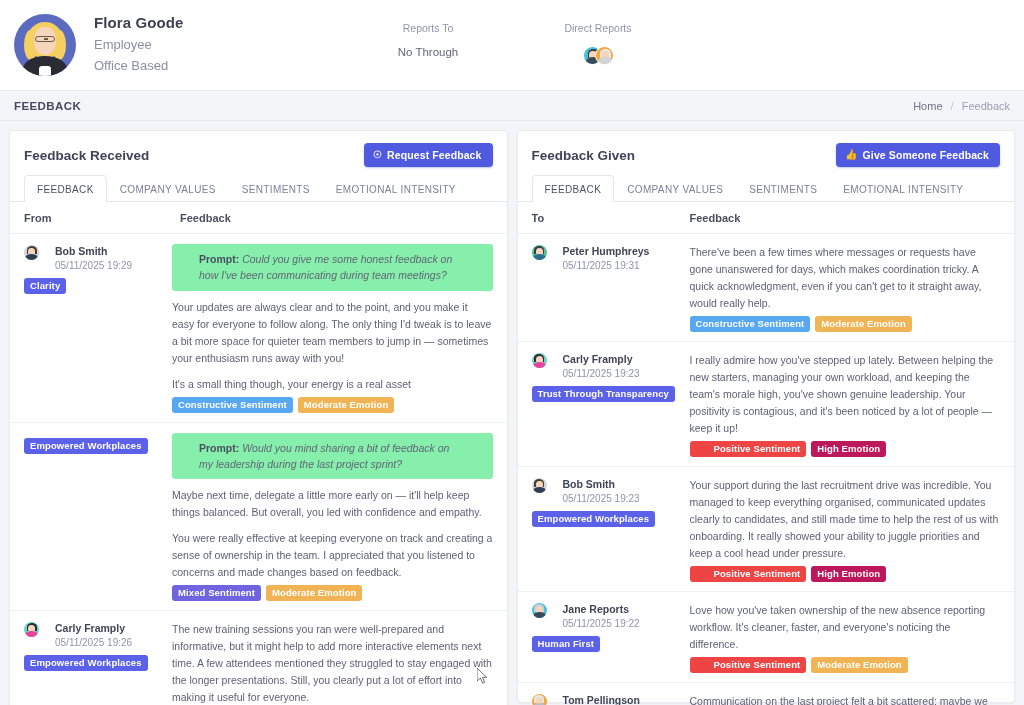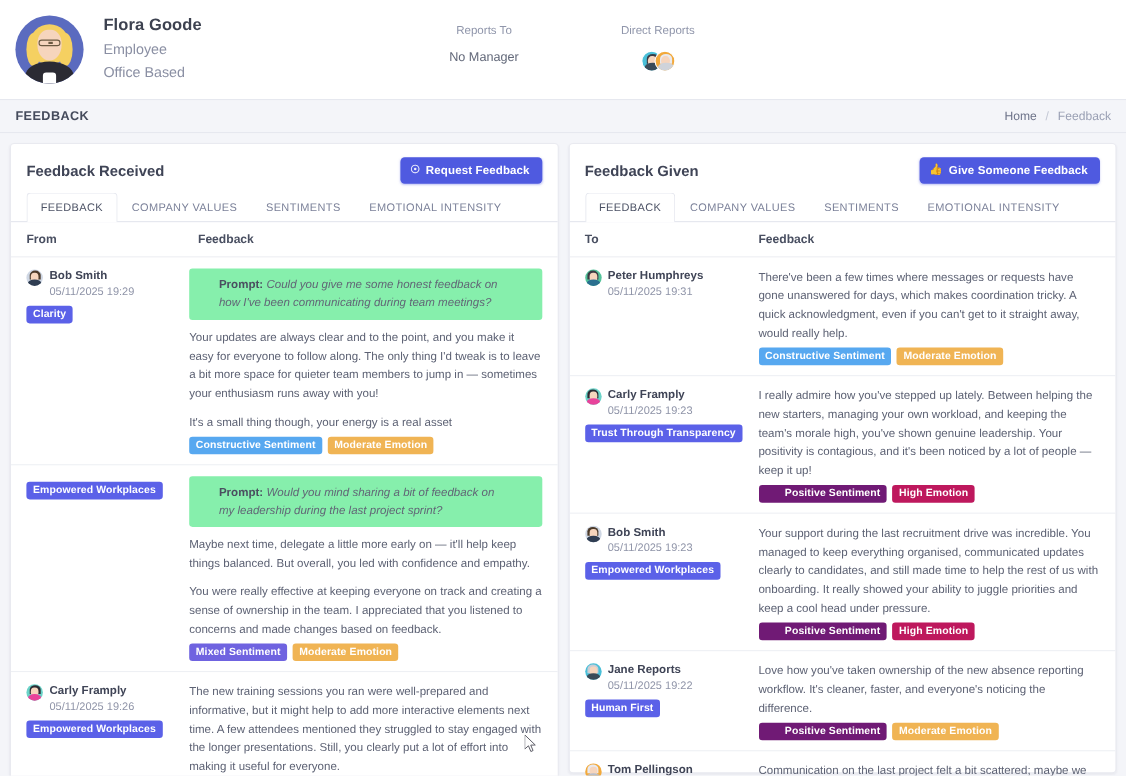--- a/index.html
+++ b/index.html
@@ -47,21 +47,21 @@
   }
   .prof-text { margin-left: 18px; }
   .prof-name {
     font-size: 15px; font-weight: bold; color: #3d4250; letter-spacing: .1px;
     margin-bottom: 4px;
   }
   .prof-sub { font-size: 13px; color: #8a8fa3; line-height: 1.55; }
   .prof-col {
     position: absolute; top: 22px; text-align: center;
   }
-  .prof-col.reports { left: 380px; width: 120px; }
+  .prof-col.reports { left: 368px; width: 120px; }
   .prof-col.direct  { left: 540px; width: 116px; }
   .prof-col-label { font-size: 10.5px; color: #9096ab; margin-bottom: 12px; }
   .prof-col-value { font-size: 11.5px; color: #626879; }
   .mini-avatars { display:flex; justify-content:center; align-items:center; }
   .mini-av { width:19px; height:19px; border-radius:50%; position:relative; overflow:hidden; border:1.5px solid #fff; }
   .mini-av + .mini-av { margin-left:-7px; }
   .mini-av .h { position:absolute; left:4px; top:2px; width:11px; height:9px; border-radius:50% 50% 0 0; }
   .mini-av .f { position:absolute; left:5.5px; top:4px; width:8px; height:9px; background:#f6d5bd; border-radius:45%; }
   .mini-av .b { position:absolute; left:2px; bottom:-2px; width:15px; height:9px; border-radius:50% 50% 0 0; }
 
@@ -136,21 +136,21 @@
   .col-heads .ch-fb { font-size: 11px; font-weight: bold; color: #494f61; }
   .card.right .col-heads .ch-from { width: 158px; }
 
   .row {
     display: flex; padding: 10px 14px 9px 14px;
     border-bottom: 1px solid #eef0f4;
   }
   .row:last-child { border-bottom: none; }
   .row-left { width: 148px; flex: 0 0 148px; padding-right: 8px; }
   .card.right .row-left { width: 158px; flex: 0 0 158px; }
-  .person { display: flex; align-items: flex-start; gap: 6px; }
+  .person { display: flex; align-items: flex-start; gap: 16px; }
   .p-av {
     width: 15px; height: 15px; border-radius: 50%;
     position: relative; overflow: hidden; flex: 0 0 auto; margin-top: 1px;
   }
   .p-av .h { position:absolute; left:2.5px; top:1px; width:10px; height:8px; border-radius:50% 50% 0 0; }
   .p-av .f { position:absolute; left:4px; top:3px; width:7px; height:8px; background:#f6d5bd; border-radius:45%; }
   .p-av .b { position:absolute; left:1px; bottom:-2px; width:13px; height:8px; border-radius:50% 50% 0 0; }
   .p-name { font-size: 10.5px; font-weight: bold; color: #3f4456; line-height: 1.35; }
   .p-date { font-size: 10px; color: #8f94a8; margin-top: 1px; line-height: 1.4; }
   .value-pill {
@@ -170,21 +170,21 @@
   .body-text {
     font-size: 10.5px; color: #5d6274; line-height: 1.62; margin: 0 0 9px 0;
   }
   .body-text:last-of-type { margin-bottom: 4px; }
   .tags { display: flex; gap: 5px; flex-wrap: wrap; margin-top: 2px; }
   .tag {
     font-size: 9.5px; font-weight: bold; color: #fff;
     padding: 2px 6px 3px 6px; border-radius: 3px; letter-spacing: .1px;
   }
   .tag.constructive { background: #57a8f0; }
-  .tag.positive { background: #701a75; padding-left: 24px; }
+  .tag.positive { background: #ef4444; padding-left: 24px; }
   .tag.mixed { background: #6f63e0; }
   .tag.moderate { background: #f0b454; }
   .tag.high { background: #be185d; }
 
   .cursor {
     position: absolute; left: 477px; top: 668px;
     width: 12px; height: 18px; pointer-events: none;
   }
 </style>
 </head>
@@ -201,21 +201,21 @@
     <div class="av-shirt"></div>
   </div>
   <div class="prof-text">
     <div class="prof-name">Flora Goode</div>
     <div class="prof-sub">Employee</div>
     <div class="prof-sub">Office Based</div>
   </div>
 
   <div class="prof-col reports">
     <div class="prof-col-label">Reports To</div>
-    <div class="prof-col-value">No Manager</div>
+    <div class="prof-col-value">No Through</div>
   </div>
 
   <div class="prof-col direct">
     <div class="prof-col-label">Direct Reports</div>
     <div class="mini-avatars">
       <div class="mini-av" style="background:#49bfd8">
         <div class="h" style="background:#3b3b44"></div>
           <div class="f"></div>
           <div class="b" style="background:#3a4a58"></div>
       </div>

